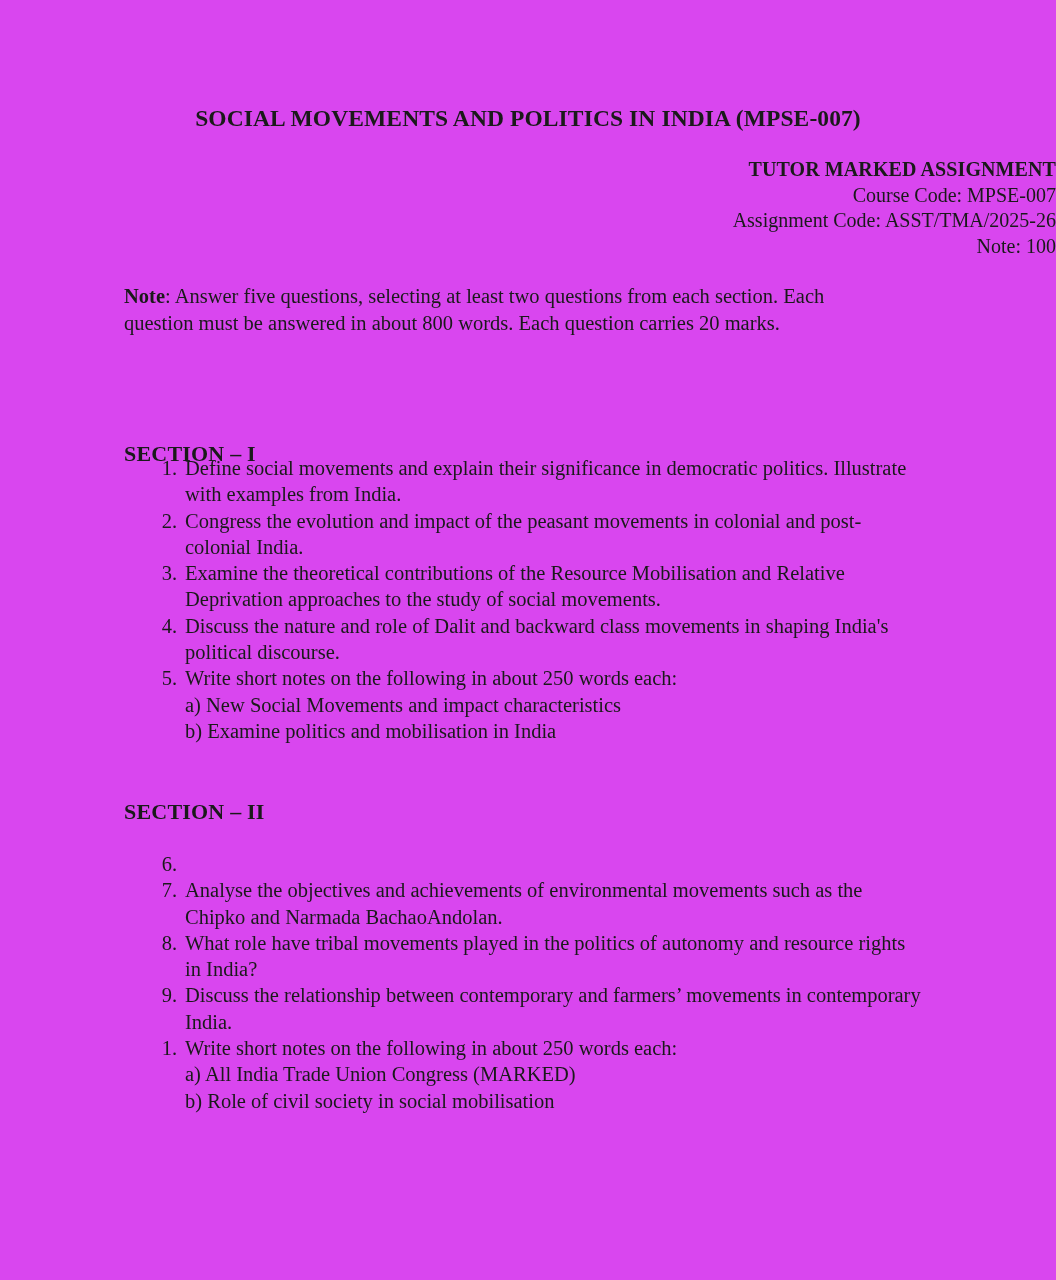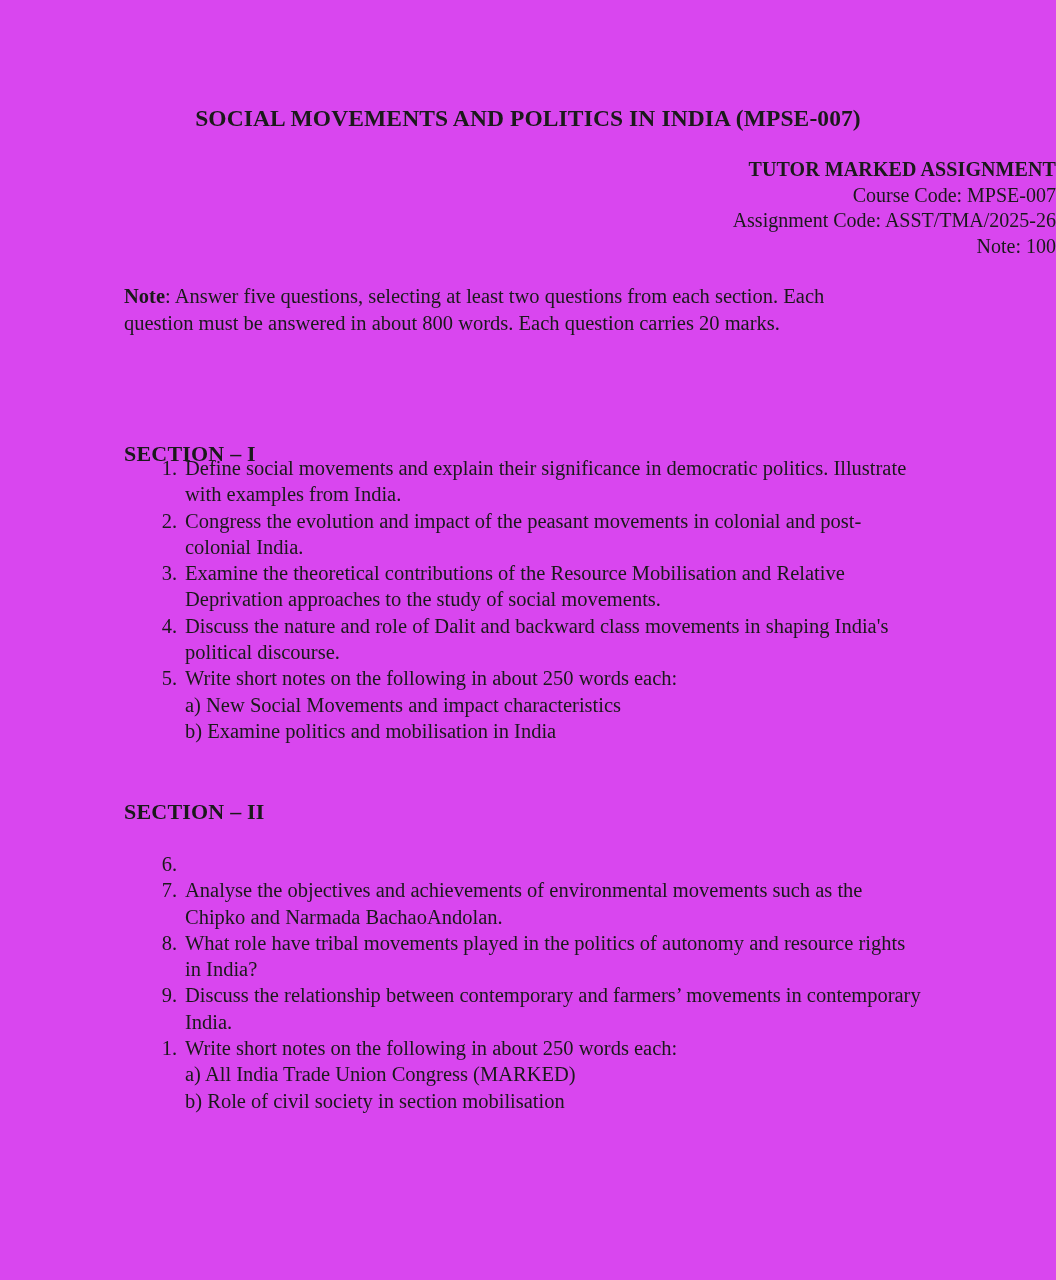--- a/index.html
+++ b/index.html
@@ -213,19 +213,19 @@
       <span class="qbody">
         <span class="qtext">Discuss the relationship between contemporary and farmers’ movements in contemporary India.</span>
       </span>
     </div>
 
     <div class="qrow">
       <span class="qnum">1.</span>
       <span class="qbody">
         <span class="qtext">Write short notes on the following in about 250 words each:</span>
         <span class="subitem">a) All India Trade Union Congress (MARKED)</span>
-        <span class="subitem">b) Role of civil society in section mobilisation</span>
+        <span class="subitem">b) Role of civil society in social mobilisation</span>
       </span>
     </div>
 
   </div>
 
 </div>
 
 </body></html>

